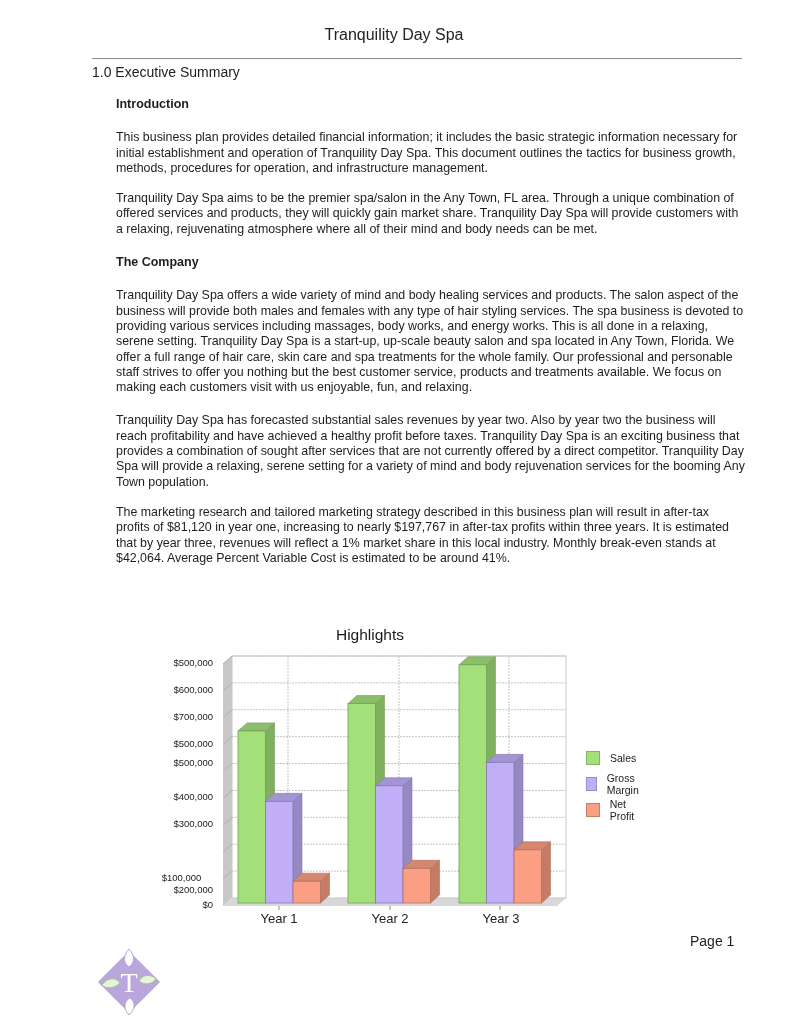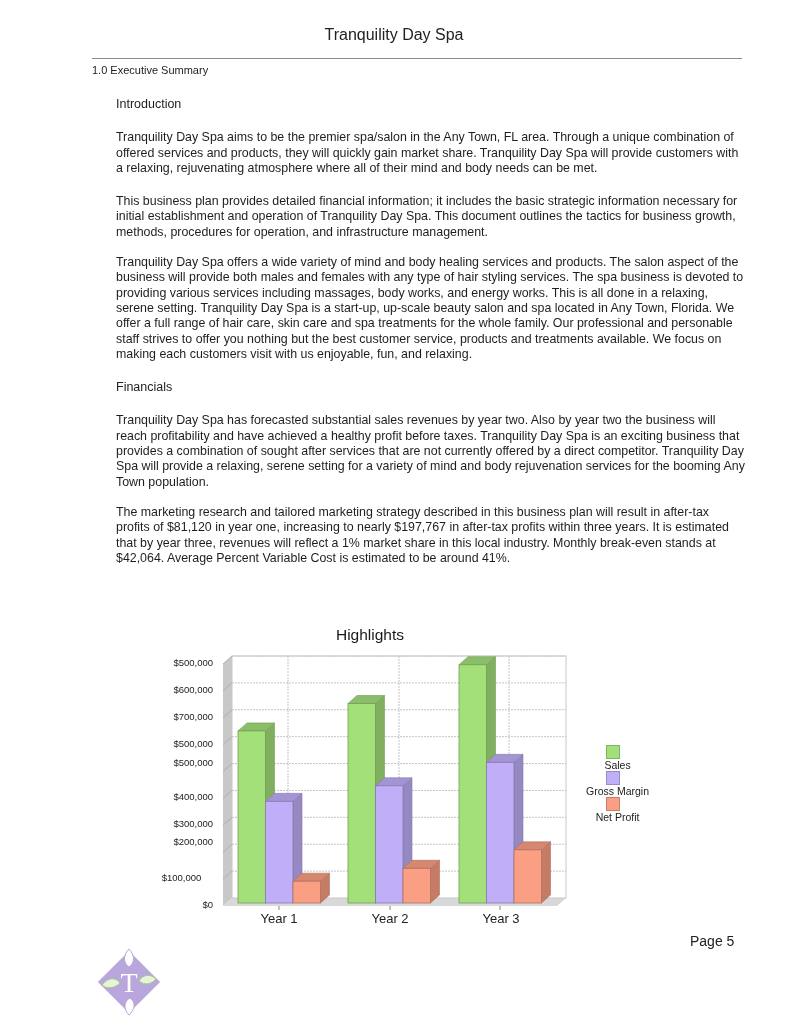--- a/index.html
+++ b/index.html
@@ -2,49 +2,49 @@
 <html><head>
 <meta charset="utf-8">
 <style>
   html, body { margin: 0; padding: 0; background: #ffffff; }
   body { width: 788px; height: 1020px; position: relative; overflow: hidden;
          font-family: "Liberation Sans", sans-serif; color: #1a1a1a; }
   .header-title { position: absolute; left: 0; width: 788px; top: 26px; text-align: center;
                   font-size: 16px; color: #222; }
   .header-rule { position: absolute; left: 92px; width: 650px; top: 58px; height: 0;
                  border-top: 1px solid #8a8a8a; }
-  .section-heading { position: absolute; left: 92px; top: 64px; font-size: 11px; color: #222; }
+  .section-heading { position: absolute; left: 92px; top: 64px; font-size: 14px; color: #222; }
   .content { position: absolute; left: 116px; width: 630px; top: 97px; font-size: 12.4px;
              line-height: 15.3px; color: #1e1e1e; }
-  .content h3 { font-size: 12.5px; font-weight: normal; margin: 0 0 18px 0; }
+  .content h3 { font-size: 12.5px; font-weight: bold; margin: 0 0 18px 0; }
   .content p { margin: 0 0 15px 0; }
   .chart { position: absolute; left: 0; top: 0; width: 652px; height: 1020px; pointer-events: none; }
   .chart-title { position: absolute; left: 300px; width: 140px; top: 626px; text-align: center;
                  font-size: 15.5px; color: #1a1a1a; }
   .ytick { position: absolute; left: 150px; width: 63px; text-align: right; font-size: 9.5px; color: #222; }
   .xtick { position: absolute; width: 60px; text-align: center; font-size: 13px; color: #222; top: 911px; }
   .legend { position: absolute; left: 586px; top: 745px; font-size: 10.5px; color: #222; }
-  .legend-item { display: flex; align-items: center; height: 26px; flex-direction: column; }
+  .legend-item { display: flex; align-items: center; height: 26px; }
   .legend-swatch { width: 12px; height: 12px; margin-right: 10px; border: 1px solid rgba(0,0,0,0.2); }
   .page-number { position: absolute; left: 690px; top: 933px; font-size: 14px; color: #222; }
   .logo { position: absolute; left: 92px; top: 945px; width: 74px; height: 74px; }
 </style>
 </head>
 <body>
 
 <div class="header-title">Tranquility Day Spa</div>
 <div class="header-rule"></div>
 <div class="section-heading">1.0 Executive Summary</div>
 
 <div class="content">
   <h3>Introduction</h3>
+  <p>This business plan provides detailed financial information; it includes the basic strategic information necessary for initial establishment and operation of Tranquility Day Spa.  This document outlines the tactics for business growth, methods, procedures for operation, and infrastructure management.</p>
   <p style="margin-bottom:18px">Tranquility Day Spa aims to be the premier spa/salon in the Any Town, FL area. Through a unique combination of offered services and products, they will quickly gain market share. Tranquility Day Spa will provide customers with a relaxing, rejuvenating atmosphere where all of their mind and body needs can be met.</p>
-  <p>This business plan provides detailed financial information; it includes the basic strategic information necessary for initial establishment and operation of Tranquility Day Spa.  This document outlines the tactics for business growth, methods, procedures for operation, and infrastructure management.</p>
+  <h3>The Company</h3>
   <p style="margin-bottom:18px">Tranquility Day Spa offers a wide variety of mind and body healing services and products. The salon aspect of the business will provide both males and females with any type of hair styling services. The spa business is devoted to providing various services including massages, body works, and energy works. This is all done in a relaxing, serene setting. Tranquility Day Spa is a start-up, up-scale beauty salon and spa located in Any Town, Florida. We offer a full range of hair care, skin care and spa treatments for the whole family. Our professional and personable staff strives to offer you nothing but the best customer service, products and treatments available. We focus on making each customers visit with us enjoyable, fun, and relaxing.</p>
-  <h3>Financials</h3>
   <p>Tranquility Day Spa has forecasted substantial sales revenues by year two. Also by year two the business will reach profitability and have achieved a healthy profit before taxes. Tranquility Day Spa is an exciting business that provides a combination of sought after services that are not currently offered by a direct competitor. Tranquility Day Spa will provide a relaxing, serene setting for a variety of mind and body rejuvenation services for the booming Any Town population.</p>
   <p>The marketing research and tailored marketing strategy described in this business plan will result in after-tax profits of $81,120 in year one, increasing to nearly $197,767 in after-tax profits within three years.  It is estimated that by year three, revenues will reflect a 1% market share in this local industry.  Monthly break-even stands at $42,064. Average Percent Variable Cost is estimated to be around 41%.</p>
 </div>
 
 <div class="chart">
   <div class="chart-title">Highlights</div>
   <svg id="chart-svg" width="788" height="1020" style="position:absolute;left:0;top:0" xmlns="http://www.w3.org/2000/svg">
       <polygon points="223,664 232,656 232,898 223,906" fill="#c8c8c8"></polygon>
       <polygon points="223,906 232,898 566,898 557,906" fill="#d8d8d8"></polygon>
       <rect x="232" y="656" width="334" height="242" fill="#ffffff" stroke="#c8c8c8" stroke-width="1"></rect>
@@ -96,21 +96,21 @@
       <polygon points="514,762.3711111111111 523,754.3711111111111 523,895 514,903" fill="#9688c1" stroke="#867aae" stroke-width="0.6"></polygon>
       <polygon points="486.5,762.3711111111111 495.5,754.3711111111111 523,754.3711111111111 514,762.3711111111111" fill="#a394d3" stroke="#867aae" stroke-width="0.6"></polygon>
       <rect x="486.5" y="762.3711111111111" width="27.5" height="140.62888888888892" fill="#c0aef8" stroke="#867aae" stroke-width="0.8"></rect>
       <polygon points="541.5,849.8226511111111 550.5,841.8226511111111 550.5,895 541.5,903" fill="#c47c67" stroke="#b06f5c" stroke-width="0.6"></polygon>
       <polygon points="514,849.8226511111111 523,841.8226511111111 550.5,841.8226511111111 541.5,849.8226511111111" fill="#d58770" stroke="#b06f5c" stroke-width="0.6"></polygon>
       <rect x="514" y="849.8226511111111" width="27.5" height="53.1773488888889" fill="#fb9f84" stroke="#b06f5c" stroke-width="0.8"></rect>
     </svg>
   <div id="yticks">
       <div class="ytick" style="top: 899px;">$0</div>
       <div class="ytick" style="top: 872.111px; text-align: center;">$100,000</div>
-      <div class="ytick" style="top: 836px;">$200,000</div>
+      <div class="ytick" style="top: 884px;">$200,000</div>
       <div class="ytick" style="top: 818.333px;">$300,000</div>
       <div class="ytick" style="top: 791.444px;">$400,000</div>
       <div class="ytick" style="top: 757px;">$500,000</div>
       <div class="ytick" style="top: 737.667px;">$500,000</div>
       <div class="ytick" style="top: 710.778px;">$700,000</div>
       <div class="ytick" style="top: 683.889px;">$600,000</div>
       <div class="ytick" style="top: 657px;">$500,000</div>
     </div>
   <div class="xtick" style="left:249px">Year 1</div>
   <div class="xtick" style="left:360px">Year 2</div>
@@ -124,21 +124,21 @@
       <span class="legend-swatch" id="sw1" style="background: rgb(192, 174, 248);"></span>
       <span>Gross Margin</span>
     </div>
     <div class="legend-item">
       <span class="legend-swatch" id="sw2" style="background: rgb(251, 159, 132);"></span>
       <span>Net Profit</span>
     </div>
   </div>
 </div>
 
-<div class="page-number">Page 5</div>
+<div class="page-number">Page 1</div>
 
 <div class="logo">
   <svg width="74" height="74" viewBox="0 0 74 74" xmlns="http://www.w3.org/2000/svg">
     <rect x="15" y="15" width="44" height="44" fill="#b9a6dc" transform="rotate(45 37 37)"></rect>
     <path d="M37 4 C31 10 31 18 37 22 C43 18 43 10 37 4 Z" fill="#ffffff" stroke="#b9a6dc" stroke-width="1"></path>
     <path d="M10 40 C16 32 24 32 28 38 C22 44 14 44 10 40 Z" fill="#e8f3dc" stroke="#9fcf7a" stroke-width="1"></path>
     <path d="M64 34 C58 28 50 30 47 36 C53 41 60 39 64 34 Z" fill="#e8f3dc" stroke="#9fcf7a" stroke-width="1"></path>
     <path d="M37 70 C31 64 32 56 38 53 C44 57 43 65 37 70 Z" fill="#ffffff" stroke="#b9a6dc" stroke-width="1"></path>
     <text x="37" y="47" text-anchor="middle" font-family="Liberation Serif, serif" font-size="28" fill="#ffffff" id="logo-letter">T</text>
   </svg>

